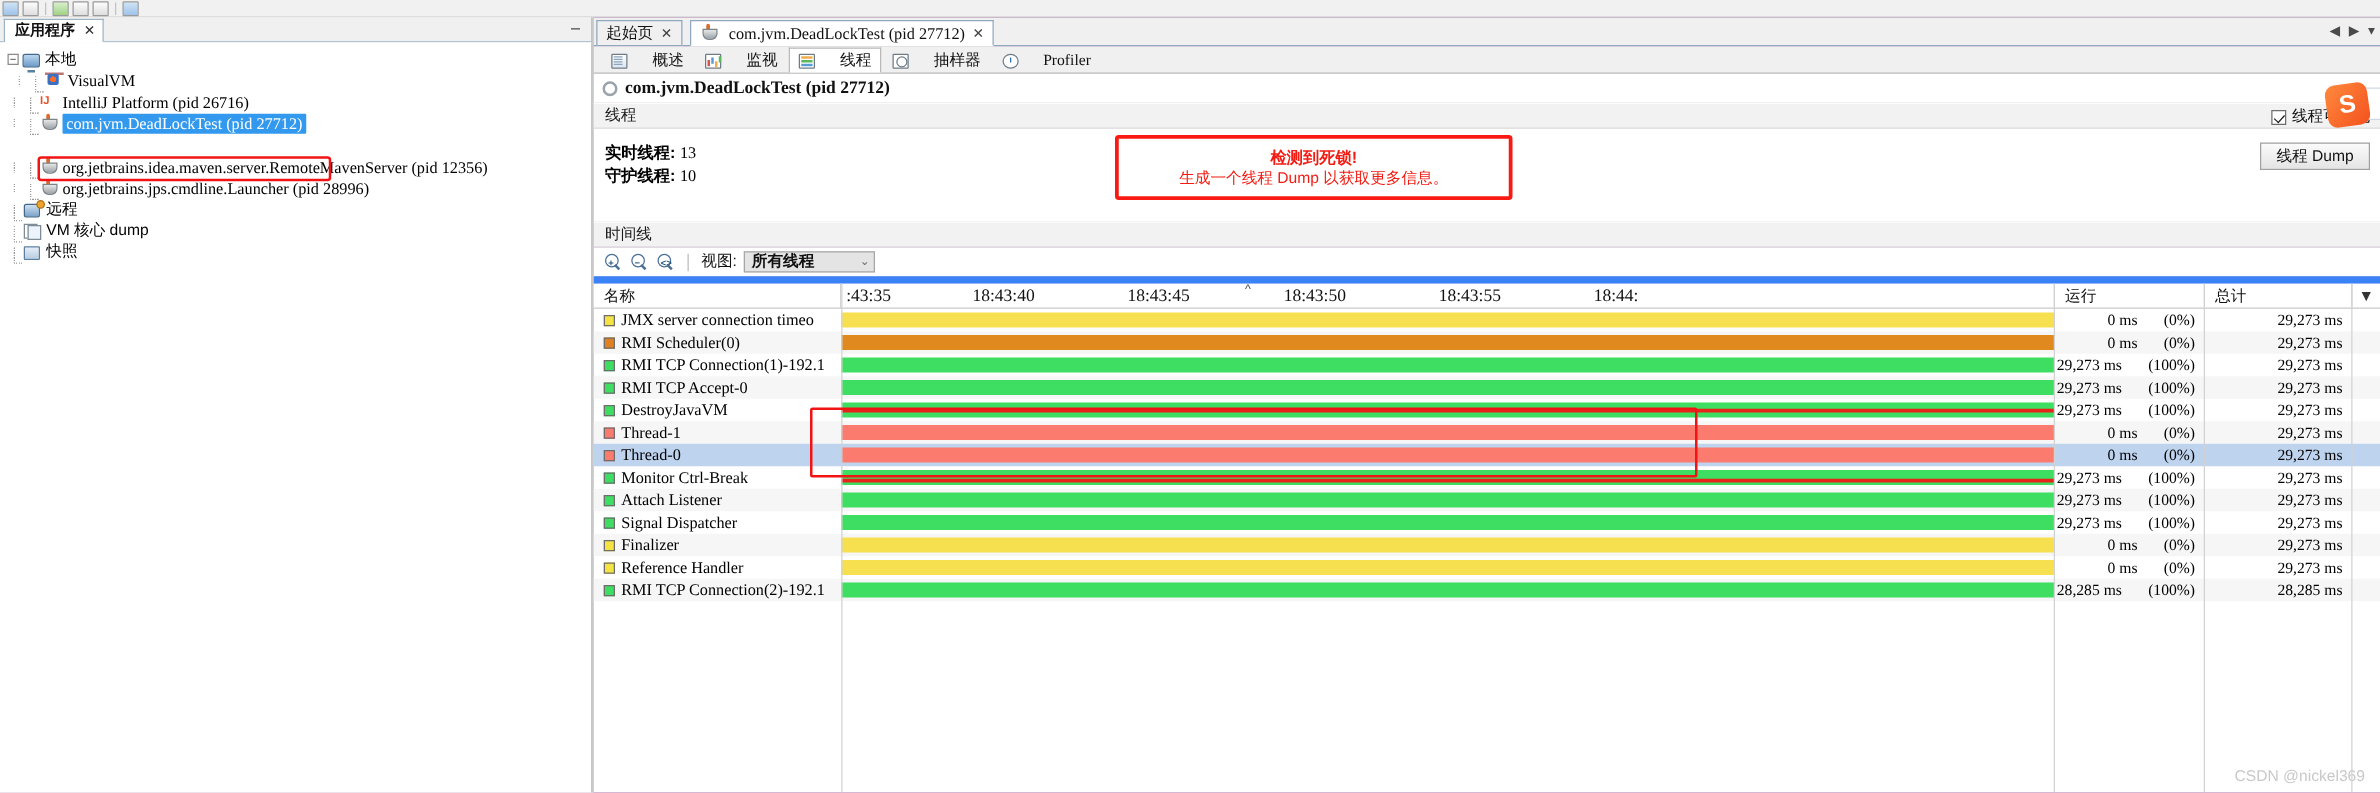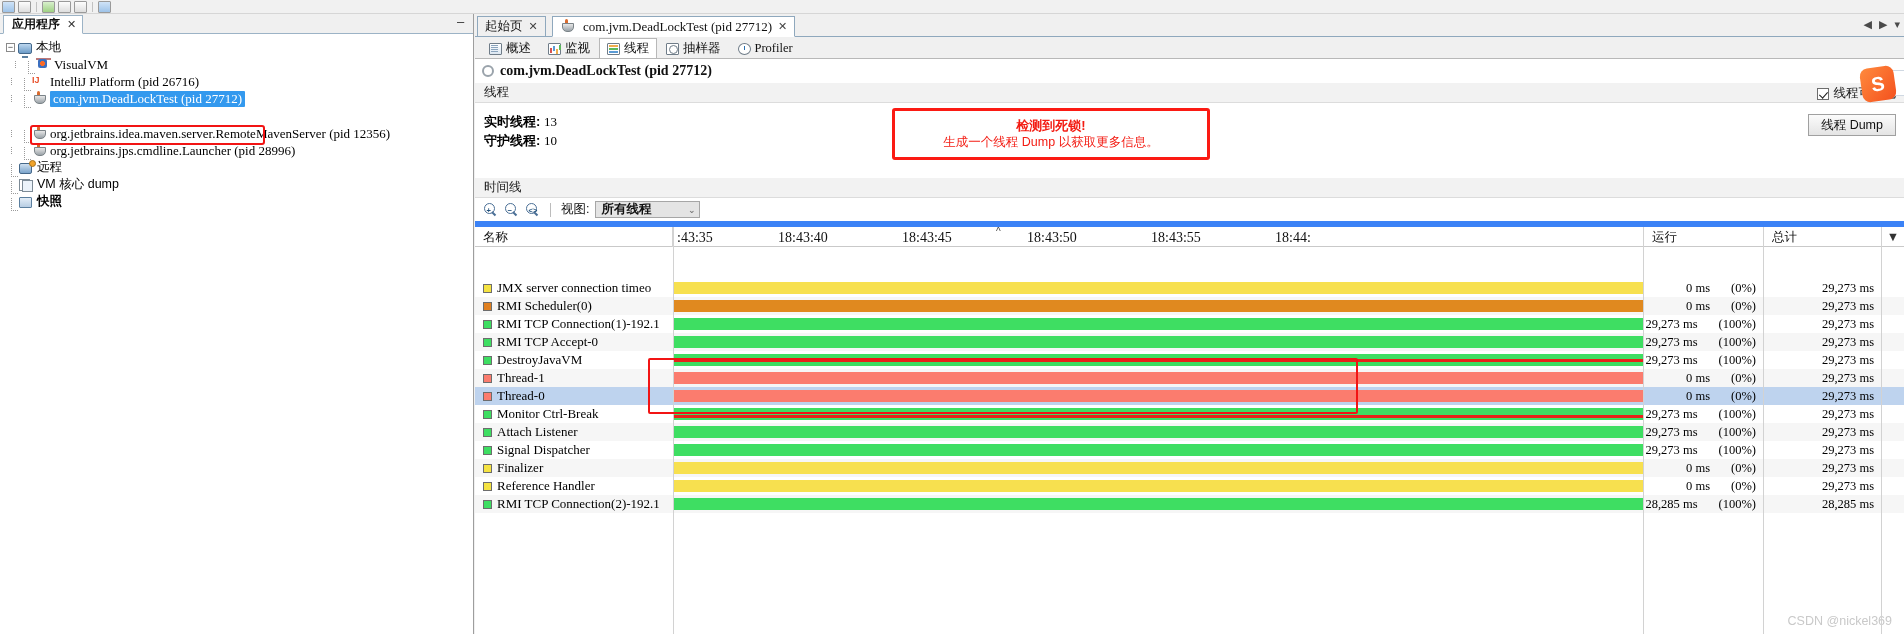--- a/index.html
+++ b/index.html
@@ -130,21 +130,21 @@
     color:#4a4a4a; font-size:11px;
   }
 
   
   .subtabs {
     position:absolute; left:0; top:23px; width:100%; height:22px;
     background:#f0f0f0; border-bottom:1px solid #b8b8b8;
     display:flex; align-items:flex-end; padding-left:6px; gap:1px;
   }
   .stab {
-    display:flex; align-items:center; gap:4px; height:20px; padding:0 7px;
+    display:flex; align-items:center; gap:20px; height:20px; padding:0 7px;
     font-size:12.5px; color:#111; border:1px solid transparent; border-bottom:none;text-align:right;
   }
   .stab.active { background:#ffffff; border-color:#b8b8b8; }
   .sico { width:13px; height:12px; border:1px solid #6f7c88; border-radius:1px; flex:none; position:relative;}
   .sico.overview{ background:linear-gradient(#ffffff,#dbe6f0); }
   .sico.overview::after{content:"";position:absolute;left:1px;top:1px;width:7px;height:1px;
                         box-shadow:0 2px 0 #8aa4bd,0 4px 0 #8aa4bd,0 6px 0 #8aa4bd;background:#8aa4bd;}
   .sico.monitor{ background:#ffffff; }
   .sico.monitor::after{content:"";position:absolute;left:1px;bottom:1px;width:2px;height:5px;
                        background:#d9534f;box-shadow:3px -2px 0 #5b9bd5,6px 1px 0 #f0ad4e,9px -3px 0 #5cb85c;}
@@ -246,21 +246,21 @@
   .th { position:absolute; top:0; height:20px; display:flex; align-items:center;
         border-right:1px solid #d2d2d2; padding-left:8px; }
   .th.name   { left:0;    width:198px; }
   .th.tl     { left:198px; right:260px; border-right:1px solid #d2d2d2; padding:0; }
   .th.run    { right:140px; width:120px; }
   .th.total  { right:22px; width:118px; }
   .th.menu   { right:0; width:22px; border-right:none; justify-content:center; padding:0; color:#333; }
   .tick { position:absolute; top:3px; font-family:"Liberation Serif",serif; font-size:14px; color:#111; }
   .sortcaret { position:absolute; top:-1px; font-size:10px; color:#444; }
 
-  .rows { position:relative;margin-top:32px; }
+  .rows { position:relative; }
   .row { position:relative; height:18px; display:flex; align-items:center; font-size:12.5px; }
   .row.alt { background:#f6f6f6; }
   .row.sel { background:#bed3ee; }
   .cell-name { position:absolute; left:0; width:198px; height:18px;
                display:flex; align-items:center; gap:5px; padding-left:8px;
                font-family:"Liberation Serif",serif; font-size:13px; color:#000;
                overflow:hidden; white-space:nowrap; }
   .swatch { width:9px; height:9px; border:1px solid #6d6d6d; flex:none; }
   .cell-tl { position:absolute; left:198px; right:260px; height:18px; }
   .bar { position:absolute; left:0; top:3px; height:12px; }
@@ -390,21 +390,21 @@
         </div>
 
         <div class="tnode" style="padding-left:6px;">
           <div class="elbow" style="width:13px;"></div>
           <div class="ticon">
               <div class="ic-dump"></div>
             </div>
           <span class="tlabel cn">VM 核心 dump</span>
         </div>
 
-        <div class="tnode" style="padding-left:6px;font-weight:bold;">
+        <div class="tnode" style="padding-left:6px;">
           <div class="elbow last" style="width:13px;"></div>
           <div class="ticon">
               <div class="ic-snap"></div>
             </div>
           <span class="tlabel cn">快照</span>
         </div>
 
       </div>
       <div class="redbox-tree"></div>
     </div>

